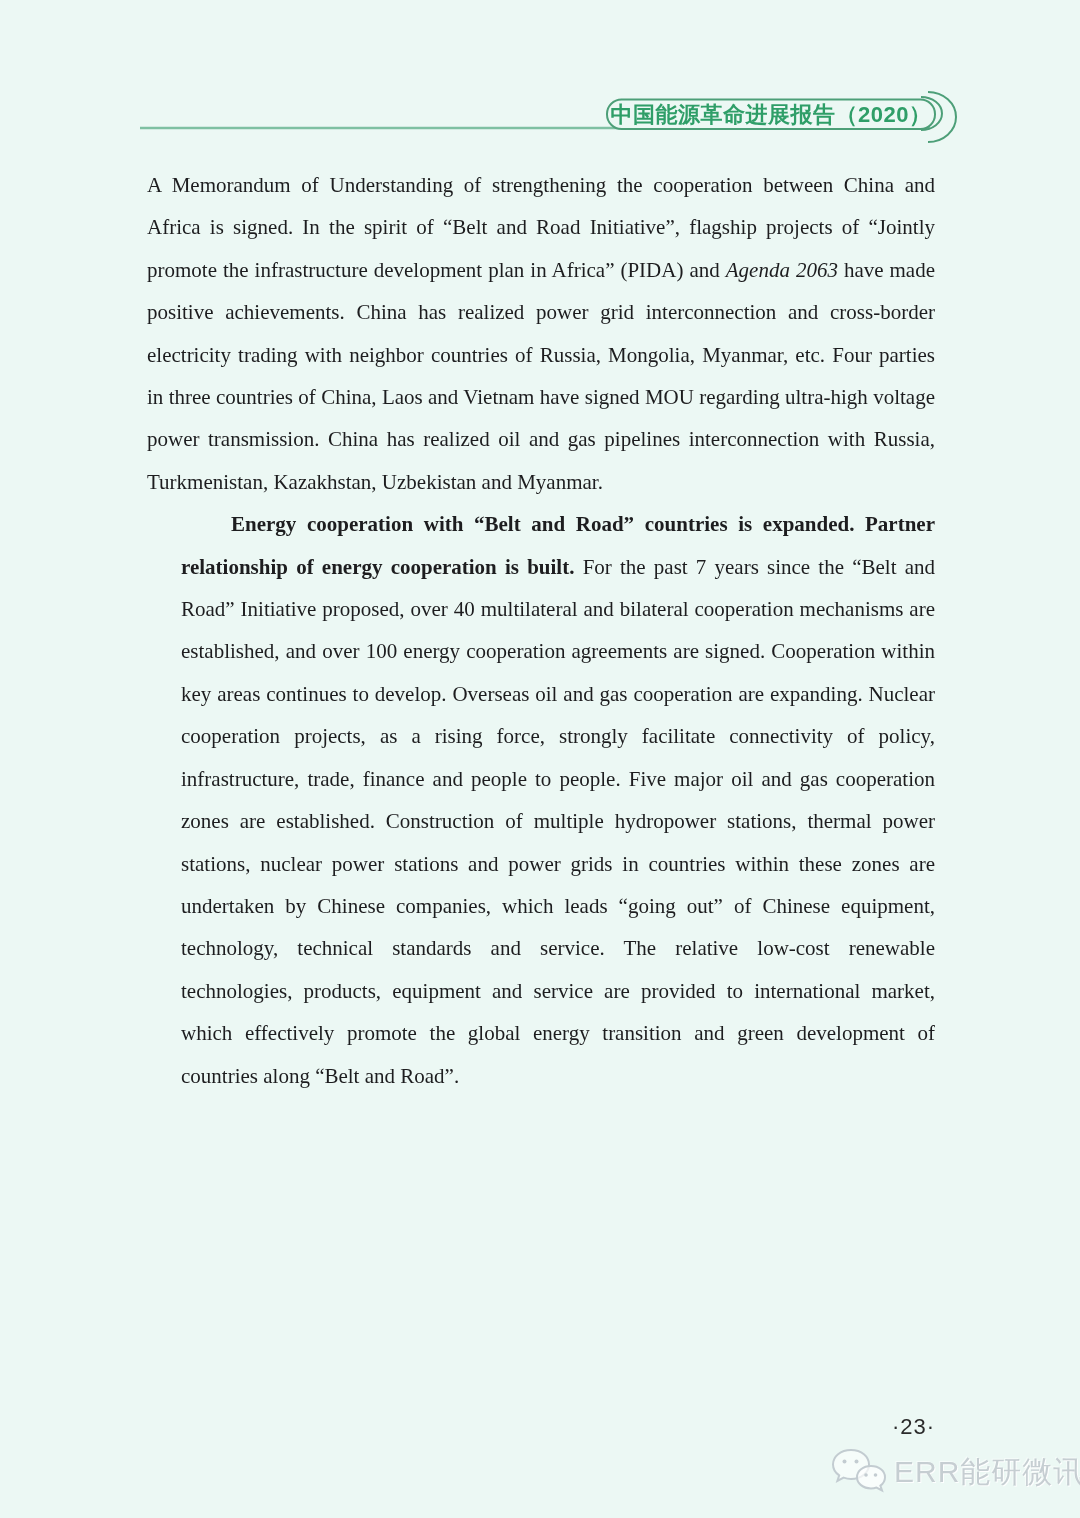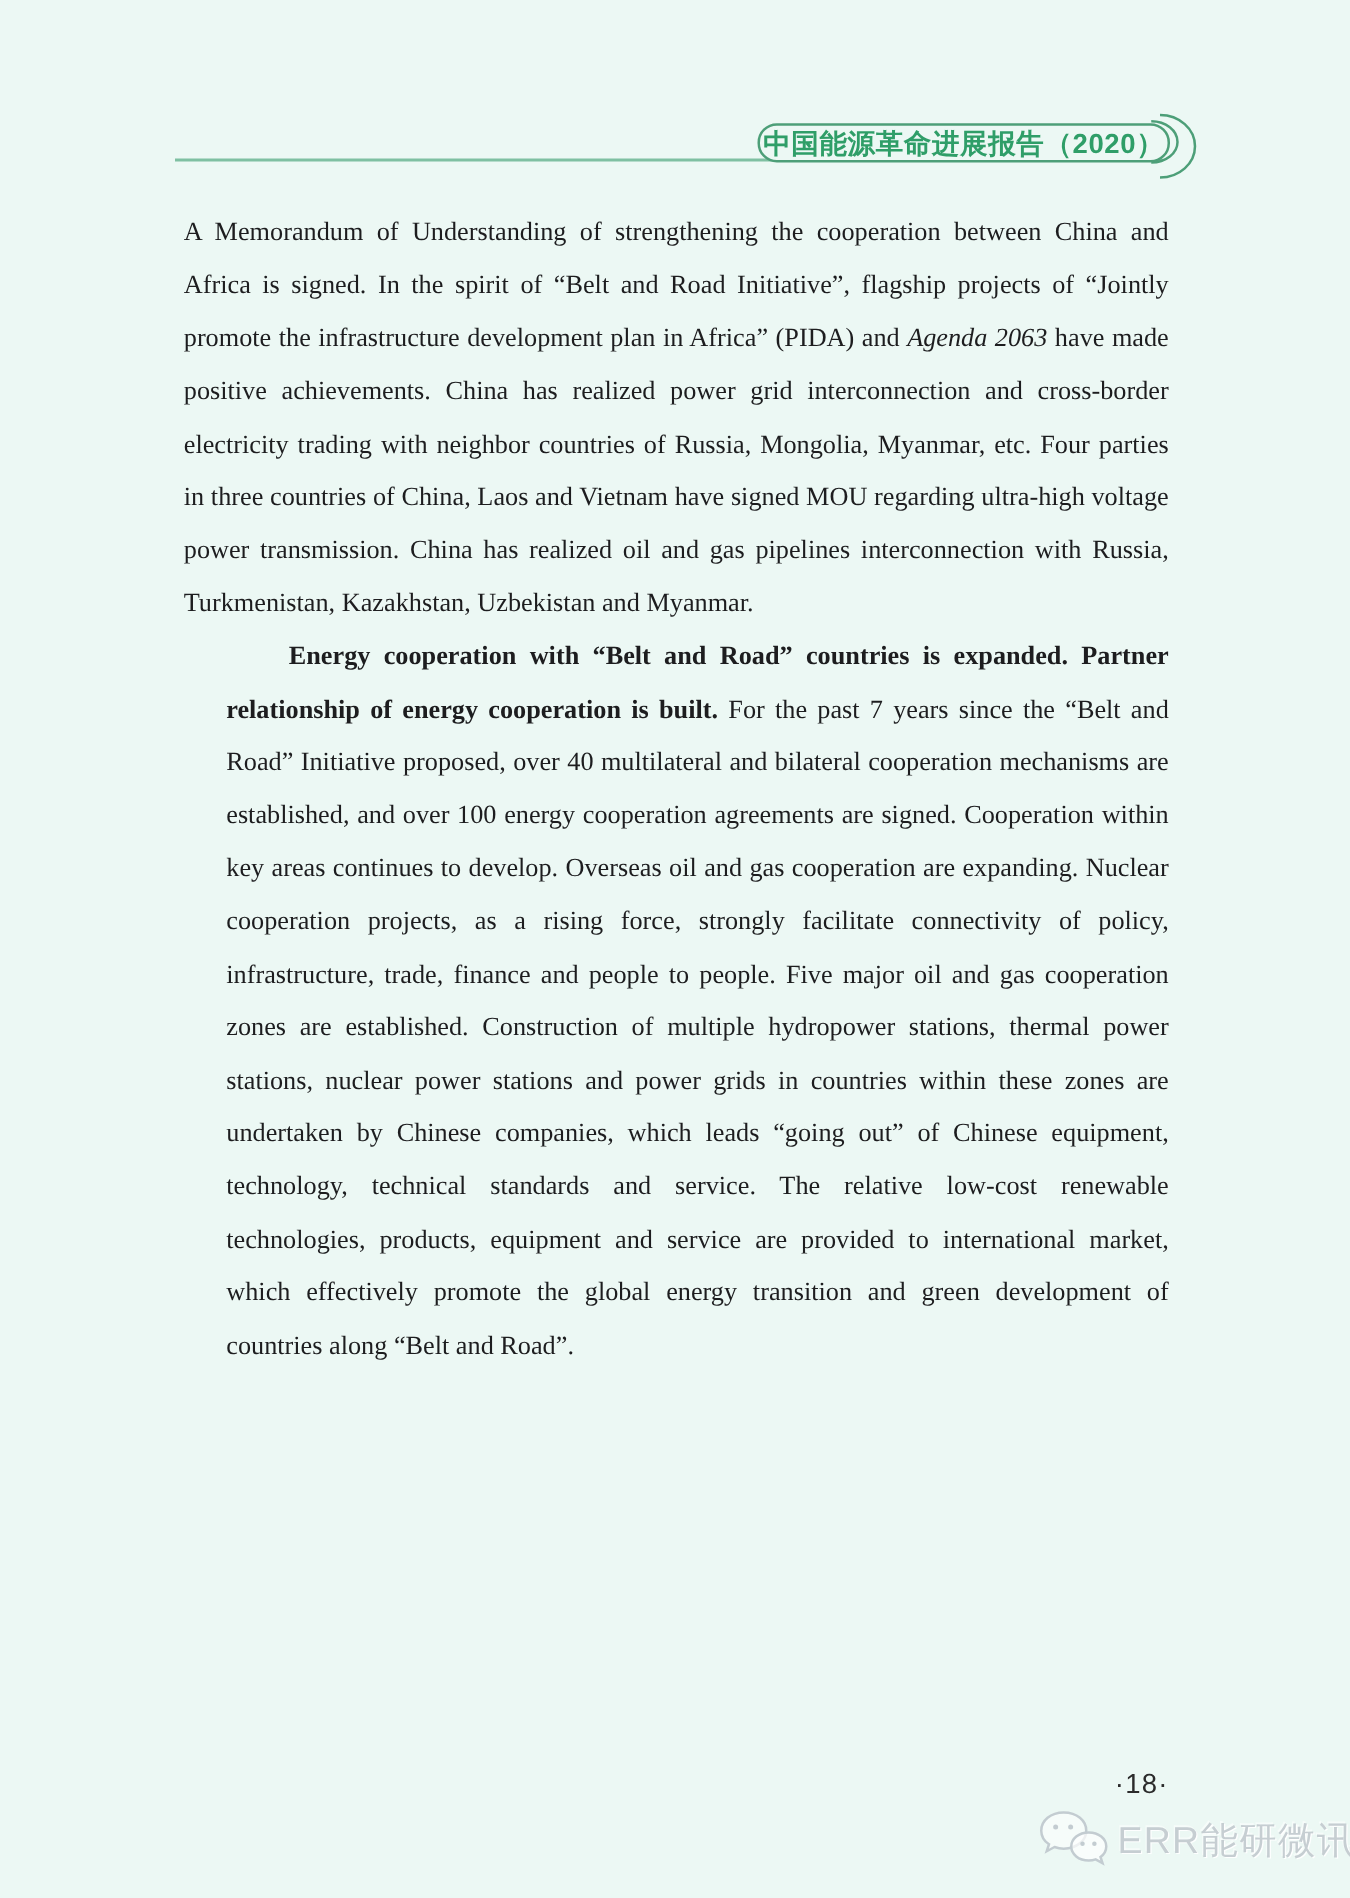--- a/index.html
+++ b/index.html
@@ -112,21 +112,21 @@
     <path d="M 928 92 A 28 25 0 0 1 928 142" fill="none" stroke="#4d9f78" stroke-width="2"></path>
   </svg>
 
   <div class="header-title">中国能源革命进展报告（2020）</div>
 
   <div class="doc-body">
     <p><span>A Memorandum of Understanding of strengthening the cooperation between China and Africa is signed. In the spirit of “Belt and Road Initiative”, flagship projects of “Jointly promote the infrastructure development plan in Africa” (PIDA) and </span><i>Agenda 2063</i><span> have made positive achievements. China has realized power grid interconnection and cross-border electricity trading with neighbor countries of Russia, Mongolia, Myanmar, etc. Four parties in three countries of China, Laos and Vietnam have signed MOU regarding ultra-high voltage power transmission. China has realized oil and gas pipelines interconnection with Russia, Turkmenistan, Kazakhstan, Uzbekistan and Myanmar.</span></p>
     <p class="indent"><b>Energy cooperation with “Belt and Road” countries is expanded. Partner relationship of energy cooperation is built. </b><span>For the past 7 years since the “Belt and Road” Initiative proposed, over 40 multilateral and bilateral cooperation mechanisms are established, and over 100 energy cooperation agreements are signed. Cooperation within key areas continues to develop. Overseas oil and gas cooperation are expanding. Nuclear cooperation projects, as a rising force, strongly facilitate connectivity of policy, infrastructure, trade, finance and people to people. Five major oil and gas cooperation zones are established. Construction of multiple hydropower stations, thermal power stations, nuclear power stations and power grids in countries within these zones are undertaken by Chinese companies, which leads “going out” of Chinese equipment, technology, technical standards and service. The relative low-cost renewable technologies, products, equipment and service are provided to international market, which effectively promote the global energy transition and green development of countries along “Belt and Road”.</span></p>
   </div>
 
-  <div class="page-number">·18·</div>
+  <div class="page-number">·23·</div>
 
   <div class="watermark">
     <svg class="watermark-icon" viewBox="0 0 58 56" xmlns="http://www.w3.org/2000/svg" aria-hidden="true">
 
       <path d="M21 6 C10.5 6 3 12.5 3 20.5 C3 25 5.4 28.8 9.2 31.4 L7.4 37 L13.6 33.6 C15.9 34.4 18.4 34.9 21 34.9 C31.5 34.9 39 28.4 39 20.5 C39 12.5 31.5 6 21 6 Z" fill="rgba(255,255,255,0.55)" stroke="#c3ccd1" stroke-width="2"></path>
       <circle cx="14.5" cy="17.5" r="2" fill="#c3ccd1"></circle>
       <circle cx="26.5" cy="17.5" r="2" fill="#c3ccd1"></circle>
 
       <path d="M41 22 C33 22 27 27 27 33.2 C27 39.4 33 44.4 41 44.4 C42.9 44.4 44.8 44.1 46.5 43.5 L52 46.5 L50.4 41.6 C53.3 39.5 55 36.5 55 33.2 C55 27 49 22 41 22 Z" fill="rgba(255,255,255,0.7)" stroke="#c3ccd1" stroke-width="2"></path>
       <circle cx="36" cy="31" r="1.8" fill="#c3ccd1"></circle>

